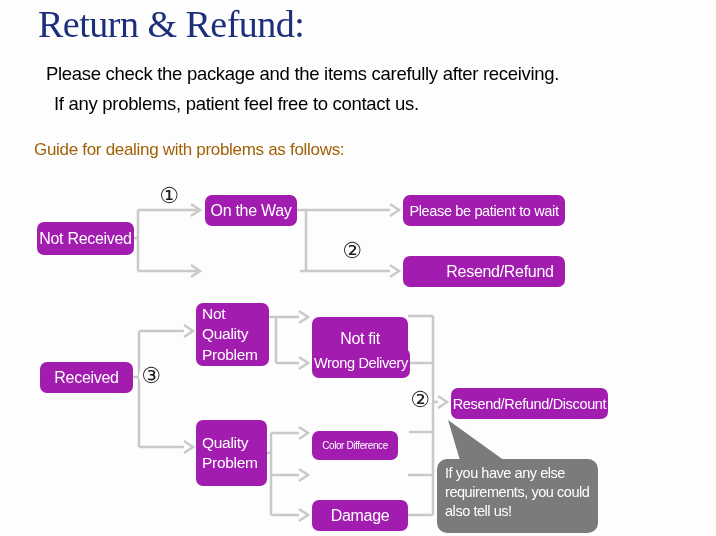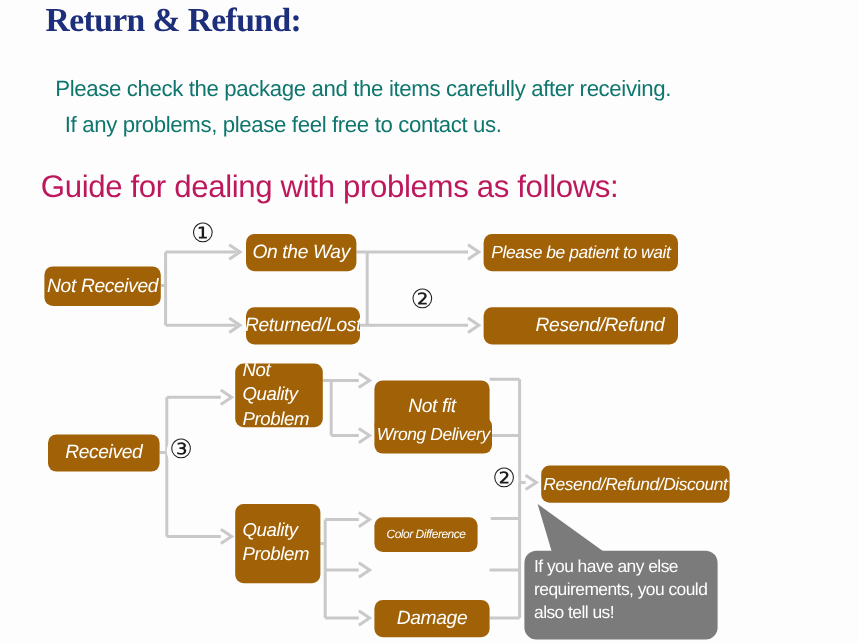--- a/index.html
+++ b/index.html
@@ -2,48 +2,48 @@
 <html><head>
 <meta charset="utf-8">
 <style>
   html,body{margin:0;padding:0;background:#fff;}
   .canvas{
     position:relative;width:716px;height:536px;overflow:hidden;background:#fdfdfd;
     font-family:"Liberation Sans",sans-serif;color:#151515;
   }
   .title{
     position:absolute;left:38px;top:2px;margin:0;
-    font-family:"Liberation Serif",serif;font-weight:bold;font-size:28px;
+    font-family:"Liberation Serif",serif;font-weight:normal;font-size:38px;
     color:#1d2e7b;letter-spacing:-0.5px;
   }
-  .sub{position:absolute;margin:0;font-size:18.5px;letter-spacing:-0.3px;color:#0f766e;}
+  .sub{position:absolute;margin:0;font-size:18.5px;letter-spacing:-0.3px;color:#000000;}
   .sub1{left:46px;top:63px;}
   .sub2{left:54px;top:93px;}
-  .guide{position:absolute;left:34px;top:140px;margin:0;font-size:26px;font-weight:normal;letter-spacing:-0.3px;color:#be185d;}
+  .guide{position:absolute;left:34px;top:140px;margin:0;font-size:17px;font-weight:normal;letter-spacing:-0.3px;color:#a16207;}
 
   svg.connectors{position:absolute;left:0;top:0;pointer-events:none;}
 
   .node{
-    position:absolute;background:#a16207;color:#fff;border-radius:7px;
+    position:absolute;background:#a21caf;color:#fff;border-radius:7px;
     display:flex;align-items:center;justify-content:center;
     font-size:16px;letter-spacing:-0.3px;white-space:nowrap;
-    box-sizing:border-box;text-align:center;font-style:italic;
+    box-sizing:border-box;text-align:center;
   }
   .n14{font-size:14.5px;letter-spacing:-0.35px;}
   .multi{
     text-align:left;justify-content:flex-start;align-items:center;
     padding:4px 6px;font-size:15.5px;line-height:1.3;white-space:normal;
   }
   #nd-not-received{left:37px;top:222px;width:97px;height:33px;}
   #nd-on-the-way{left:205px;top:195px;width:92px;height:31px;}
   #nd-please-wait{left:403px;top:195px;width:162px;height:31px;}
   #nd-returned-lost{left:205px;top:256px;width:95px;height:31px;}
   #nd-resend-refund{left:403px;top:256px;width:162px;height:31px;padding-left:32px;}
   #nd-received{left:40px;top:362px;width:93px;height:31px;}
-  #nd-not-quality-problem{left:196px;top:303px;width:73px;height:53px;}
+  #nd-not-quality-problem{left:196px;top:303px;width:73px;height:63px;}
   #nd-not-fit{left:312px;top:317px;width:96px;height:44px;}
   #nd-wrong-delivery{left:312px;top:348px;width:98px;height:30px;}
   #nd-quality-problem{left:196px;top:420px;width:71px;height:66px;}
   #nd-color-difference{left:312px;top:431px;width:86px;height:29px;font-size:10px;letter-spacing:-0.4px;}
   #nd-quality-defect{left:312px;top:460px;width:96px;height:30px;}
   #nd-damage{left:312px;top:500px;width:96px;height:31px;}
   #nd-resend-refund-discount{left:451px;top:388px;width:157px;height:31px;}
 
   .marker{
     position:absolute;width:24px;height:24px;border-radius:50%;background:#fdfdfd;
@@ -62,21 +62,21 @@
     white-space:pre-line;text-align:left;
   }
 </style>
 </head>
 <body>
 
 <div class="canvas">
 
   <h1 class="title">Return &amp; Refund:</h1>
   <p class="sub sub1">Please check the package and the items carefully after receiving.</p>
-  <p class="sub sub2">If any problems, please feel free to contact us.</p>
+  <p class="sub sub2">If any problems, patient feel free to contact us.</p>
   <h2 class="guide">Guide for dealing with problems as follows:</h2>
 
   <svg class="connectors" width="716" height="536" viewBox="0 0 716 536">
     <g stroke="#c9c9c9" stroke-width="2.5" fill="none">
 
       <path d="M134,238 H138 M138,210 V271 M138,210 H197 M138,271 H197"></path>
       <path d="M191,204 L200,210 L191,216 M191,265 L200,271 L191,277"></path>
       <path d="M297,210 H390 M300,271 H390 M306,210 V271"></path>
       <path d="M390,204 L399,210 L390,216 M390,265 L399,271 L390,277"></path>
 
@@ -89,21 +89,20 @@
 
       <path d="M408,316 H433 M410,363 H433 M409,432 H433 M408,475 H433 M408,515 H433 M433,316 V515 M433,402 H438"></path>
       <path d="M438,396 L447,402 L438,408"></path>
     </g>
     <polygon points="448,420 505,461 462,467" fill="#7b7b7b" stroke="none"></polygon>
   </svg>
 
   <div class="node" id="nd-not-received">Not Received</div>
   <div class="node" id="nd-on-the-way">On the Way</div>
   <div class="node n14" id="nd-please-wait">Please be patient to wait</div>
-  <div class="node" id="nd-returned-lost">Returned/Lost</div>
   <div class="node" id="nd-resend-refund">Resend/Refund</div>
   <div class="node" id="nd-received">Received</div>
   <div class="node multi" id="nd-not-quality-problem">Not Quality Problem</div>
   <div class="node" id="nd-not-fit">Not fit</div>
   <div class="node n14" id="nd-wrong-delivery">Wrong Delivery</div>
   <div class="node multi" id="nd-quality-problem">Quality Problem</div>
   <div class="node" id="nd-color-difference">Color Difference</div>
   <div class="node" id="nd-damage">Damage</div>
   <div class="node n14" id="nd-resend-refund-discount">Resend/Refund/Discount</div>
 

